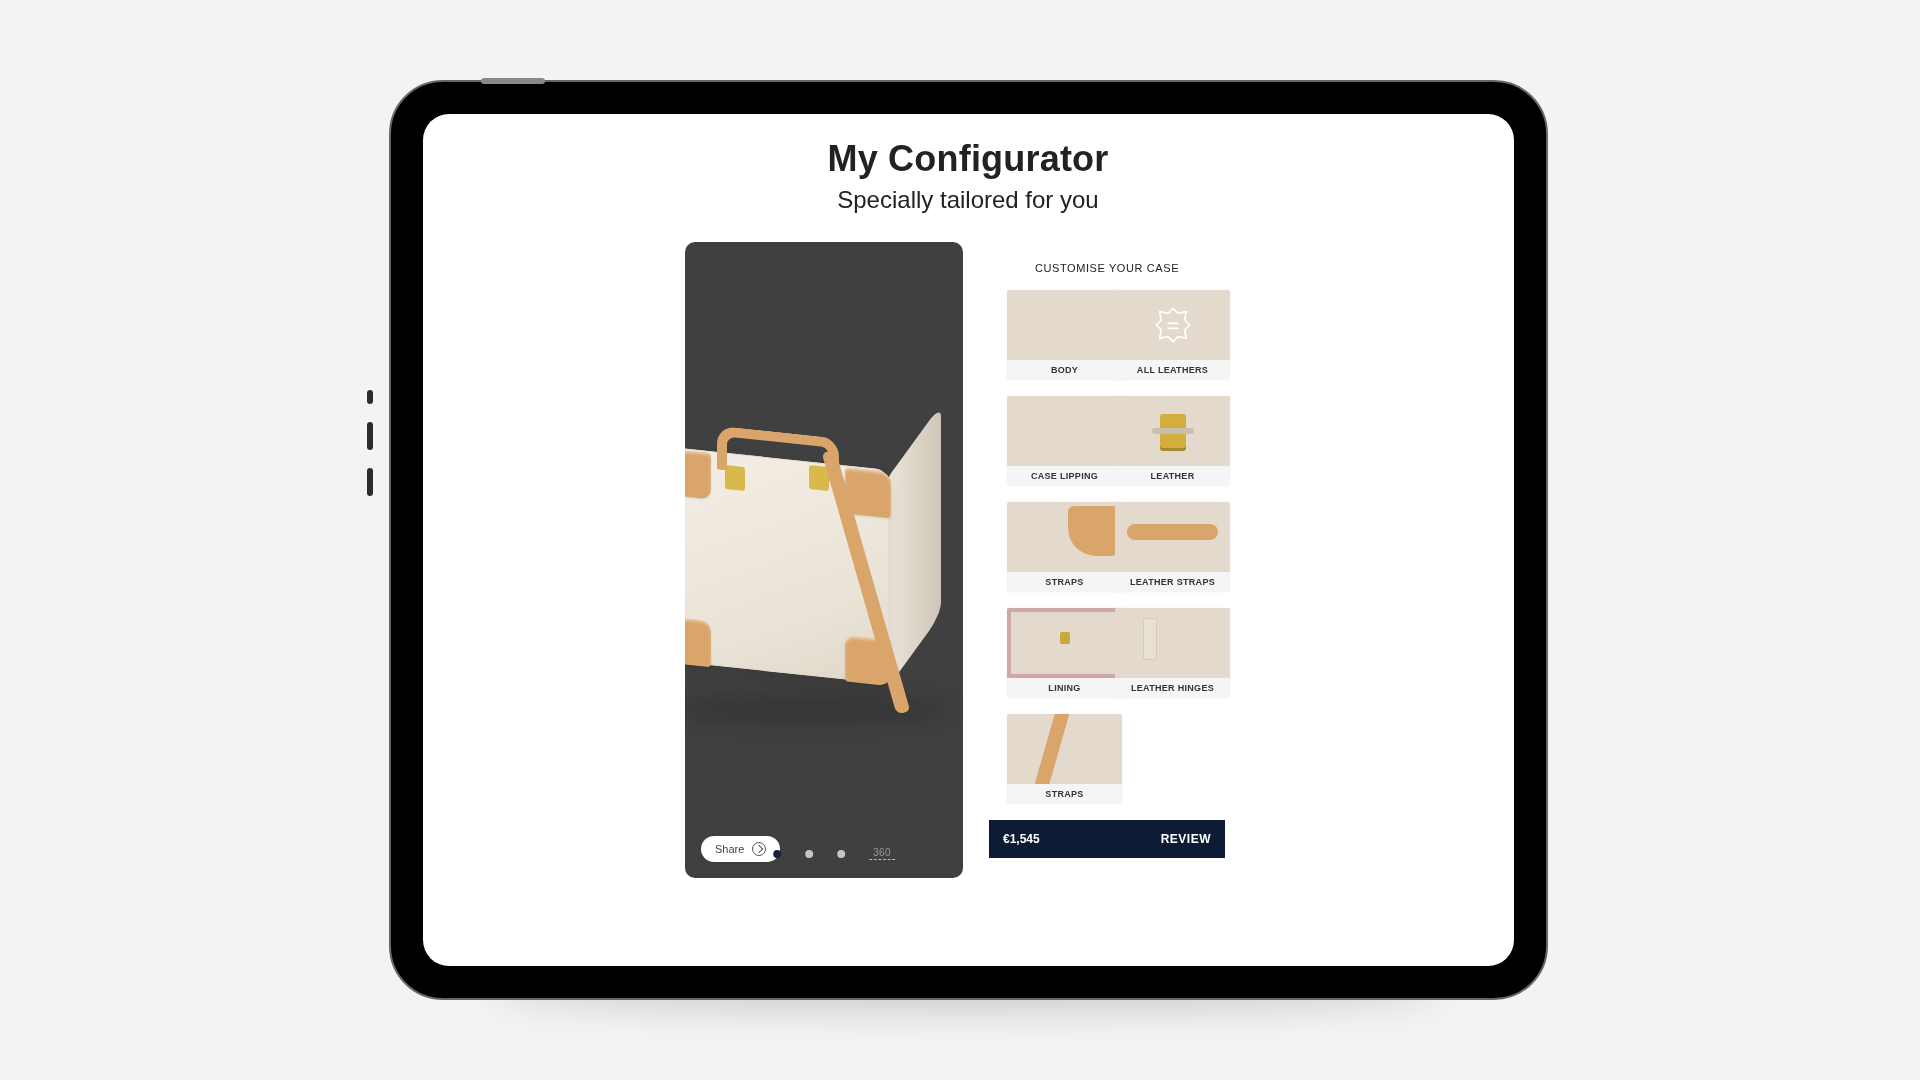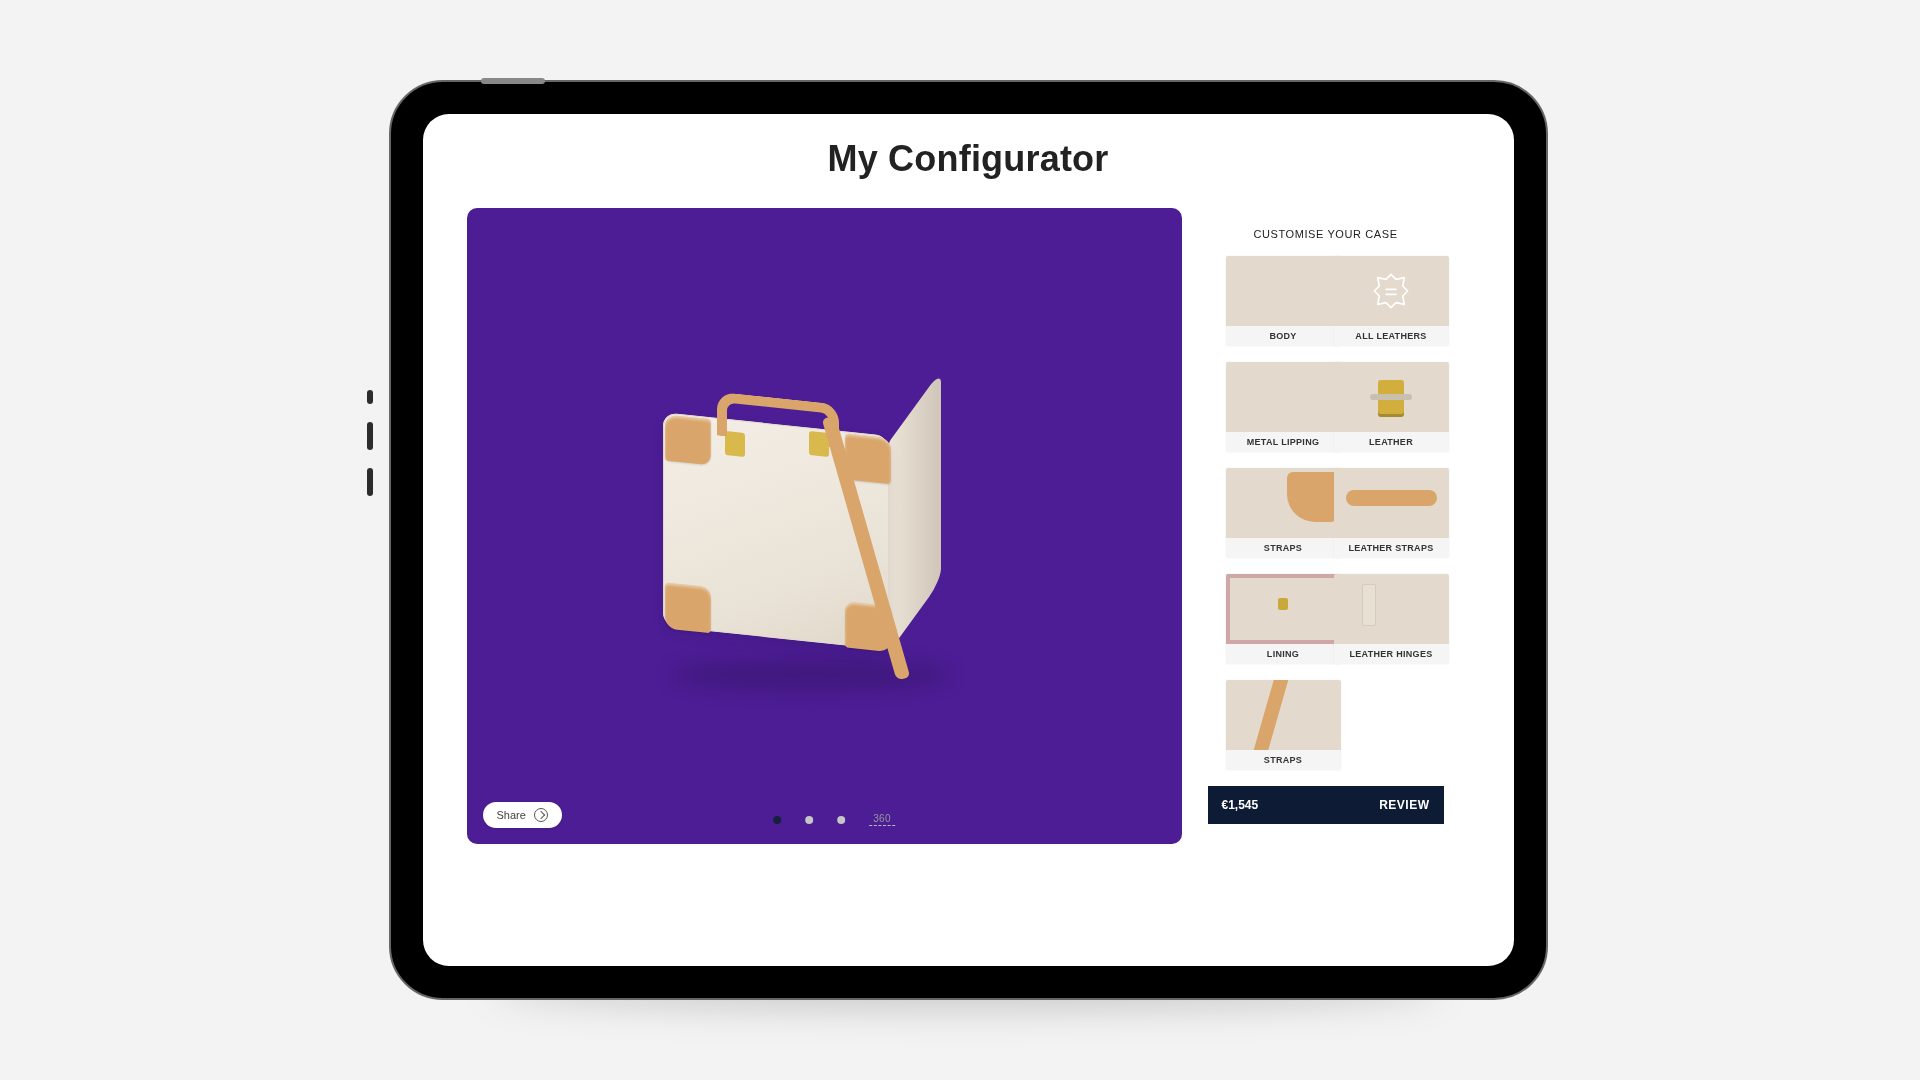--- a/index.html
+++ b/index.html
@@ -66,20 +66,21 @@
     border-radius: 3px;
   }
   .screen {
     width: 100%;
     height: 100%;
     background: #fff;
     border-radius: 26px;
     overflow: hidden;
     display: flex;
     flex-direction: column;
+    align-items: center;
   }
 
   
   .header {
     text-align: center;
     padding: 24px 0 14px 0;
   }
   .title {
     font-size: 36px;
     font-weight: 700;
@@ -96,21 +97,21 @@
   
   .main {
     display: flex;
     gap: 0;
     padding: 14px 44px 30px 44px;
     height: 680px;
   }
 
   .preview-panel {
     flex: 1;
-    background: #4c1d95;
+    background: #404040;
     border-radius: 10px;
     position: relative;
     display: flex;
     align-items: center;
     justify-content: center;
     overflow: hidden;
   }
 
   
   .suitcase {
@@ -346,20 +347,21 @@
     <span class="sm"></span>
       <span></span>
       <span></span>
   </div>
   <div class="tablet">
     <div class="top-dots"></div>
     <div class="screen">
 
       <div class="header">
         <div class="title">My Configurator</div>
+        <div class="subtitle">Specially tailored for you</div>
       </div>
 
       <div class="main">
 
         <div class="preview-panel">
           <div class="suitcase">
             <div class="shadow-case"></div>
             <div class="case-side"></div>
             <div class="case-front">
               <div class="corner tl"></div>
@@ -401,21 +403,21 @@
                 <svg viewBox="0 0 48 48">
                   <path d="M24 4 L30 10 L40 8 L38 18 L44 24 L38 30 L40 40 L30 38 L24 44 L18 38 L8 40 L10 30 L4 24 L10 18 L8 8 L18 10 Z" fill="none" stroke="#fff" stroke-width="2" stroke-linejoin="round"></path>
                   <path d="M18 22 L30 22 M18 28 L30 28" stroke="#fff" stroke-width="2" stroke-linecap="round"></path>
                 </svg>
               </div>
               <div class="lbl">ALL LEATHERS</div>
             </div>
 
             <div class="opt">
               <div class="thumb th-metal-lipping"></div>
-              <div class="lbl">METAL LIPPING</div>
+              <div class="lbl">CASE LIPPING</div>
             </div>
 
             <div class="opt">
               <div class="thumb th-hardware">
                   <div class="lock"></div>
                 </div>
               <div class="lbl">LEATHER</div>
             </div>
 
             <div class="opt">

